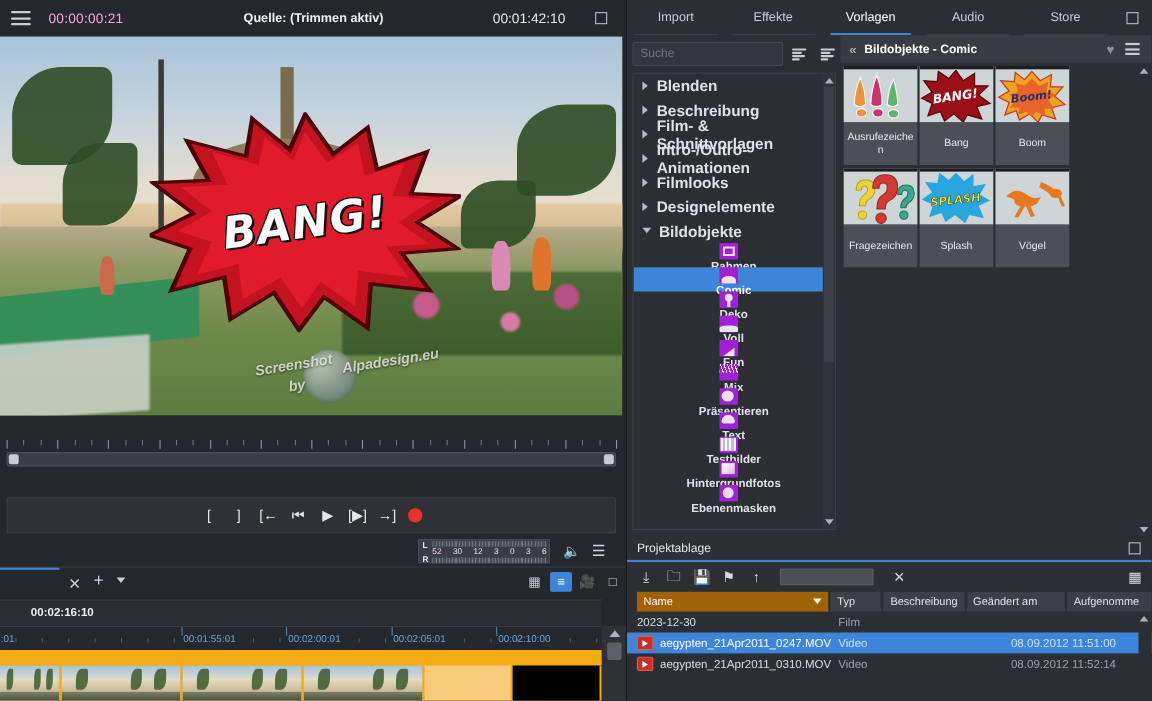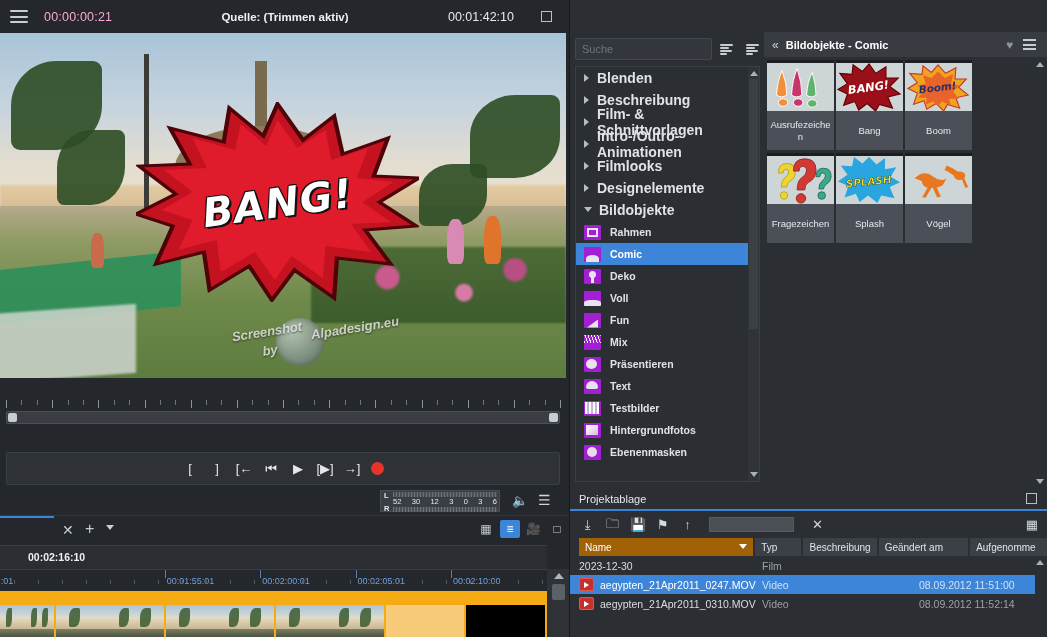--- a/index.html
+++ b/index.html
@@ -209,21 +209,21 @@
   .tree-scroll .up { top:4px; border-bottom:5px solid #aab1b8; }
   .tree-scroll .dn { bottom:4px; border-top:5px solid #aab1b8; }
   .tree-scroll .bar { position:absolute; left:1px; top:12px; width:9px; height:250px; background:#3b4046;}
   .tnode { position:relative; height:22px; display:flex; align-items:center;
     padding-left:8px; font-size:14px; font-weight:bold; color:#dfe3e8; cursor:pointer; }
   .tri { width:0;height:0; margin-right:8px;
     border-top:4px solid transparent;border-bottom:4px solid transparent;border-left:5px solid #b6bcc3; }
   .tri.open { border-left:4px solid transparent;border-right:4px solid transparent;
     border-top:5px solid #b6bcc3; margin-right:7px; margin-top:2px;}
   .tleaf { position:relative; height:22px; display:flex; align-items:center;
-    padding-left:8px; font-size:10.5px; font-weight:bold; color:#dfe3e8; cursor:pointer; }
+    padding-left:8px; font-size:10.5px; font-weight:bold; color:#dfe3e8; cursor:pointer;flex-direction:column; }
   .tleaf.sel { background:#3d85d8; color:#fff; }
   .tico { width:17px; height:15px; margin-right:9px; flex:0 0 auto;
     background:#a21fd4; border-radius:1px; position:relative; overflow:hidden; }
   .tico .wht { position:absolute; background:#e9e3ef; }
 
   .thumbs { position:absolute; left:194px; top:0; width:283px; height:456px; background:#2b2e33; }
   .tbar { position:relative; height:26px; display:flex; align-items:center;
     background:#383c42; border-bottom:1px solid #2b2e33; }
   .tbar .back { margin:0 7px 0 8px; color:#cdd2d8; font-size:12px; cursor:pointer; }
   .tbar .ttl { font-size:11px; font-weight:bold; color:#ffffff; }
@@ -508,20 +508,30 @@
     <div class="tl-scroll">
       <div class="up"></div>
       <div class="thumb"></div>
     </div>
   </div>
 
   <div class="divider-v"></div>
 
   <div class="right-col">
 
+    <div class="tabs" id="tabs">
+      <div class="tab">Import</div>
+        <div class="tab">Effekte</div>
+        <div class="tab active">Vorlagen</div>
+        <div class="tab">Audio</div>
+        <div class="tab">Store</div>
+        <div class="tab-max">
+          <i></i>
+        </div>
+    </div>
 
     <div class="rp-body">
 
       <div class="search-row">
         <div class="search-box">
           <input type="text" placeholder="Suche" style="">
         </div>
         <div class="ic-btn" style="left:142px;">
           <div class="lines">
               <i style="width:13px"></i>

